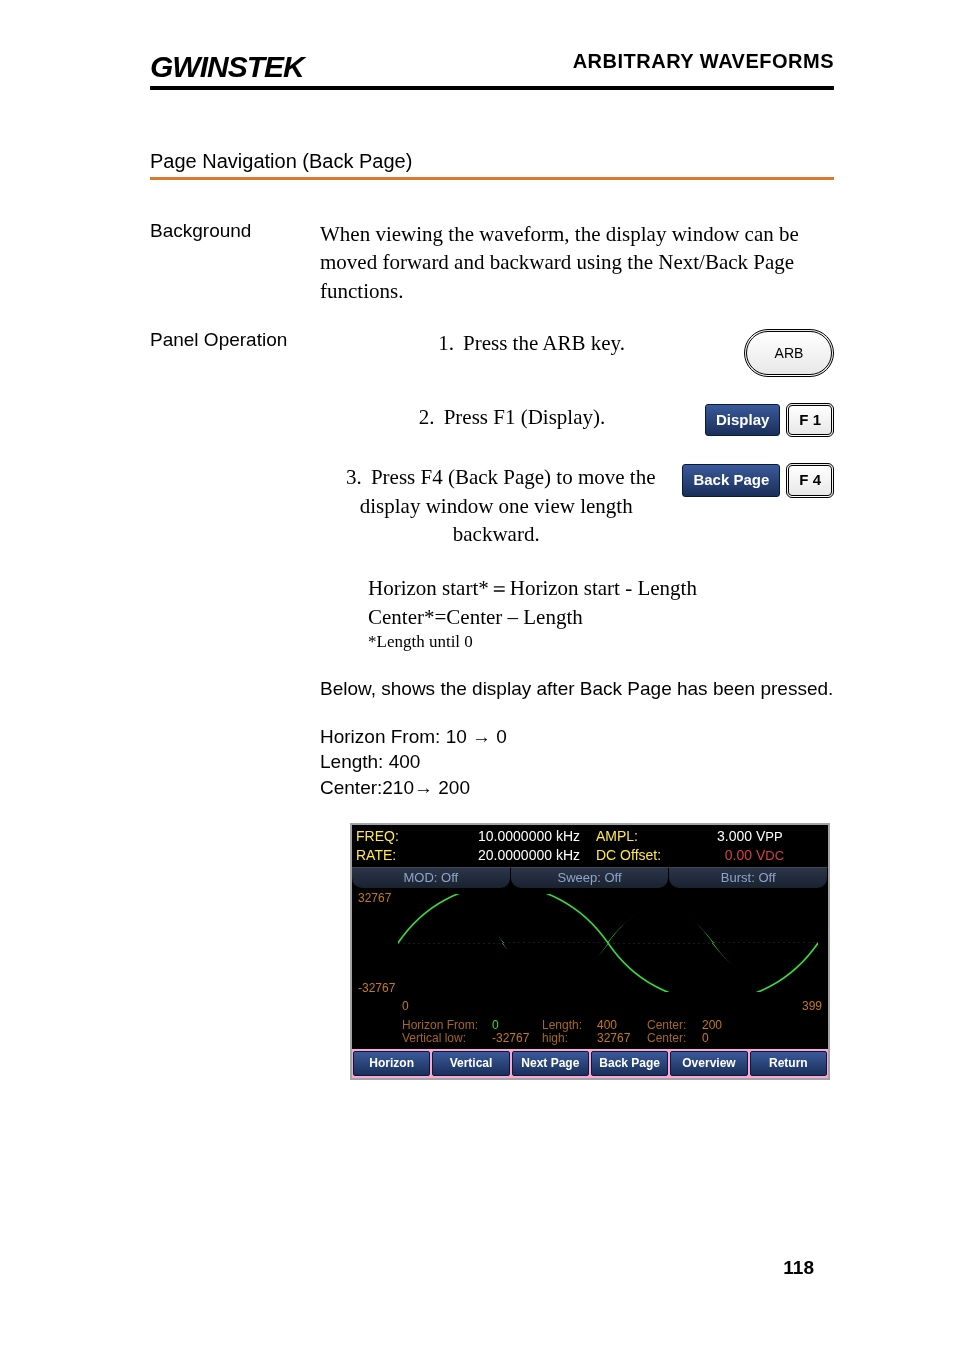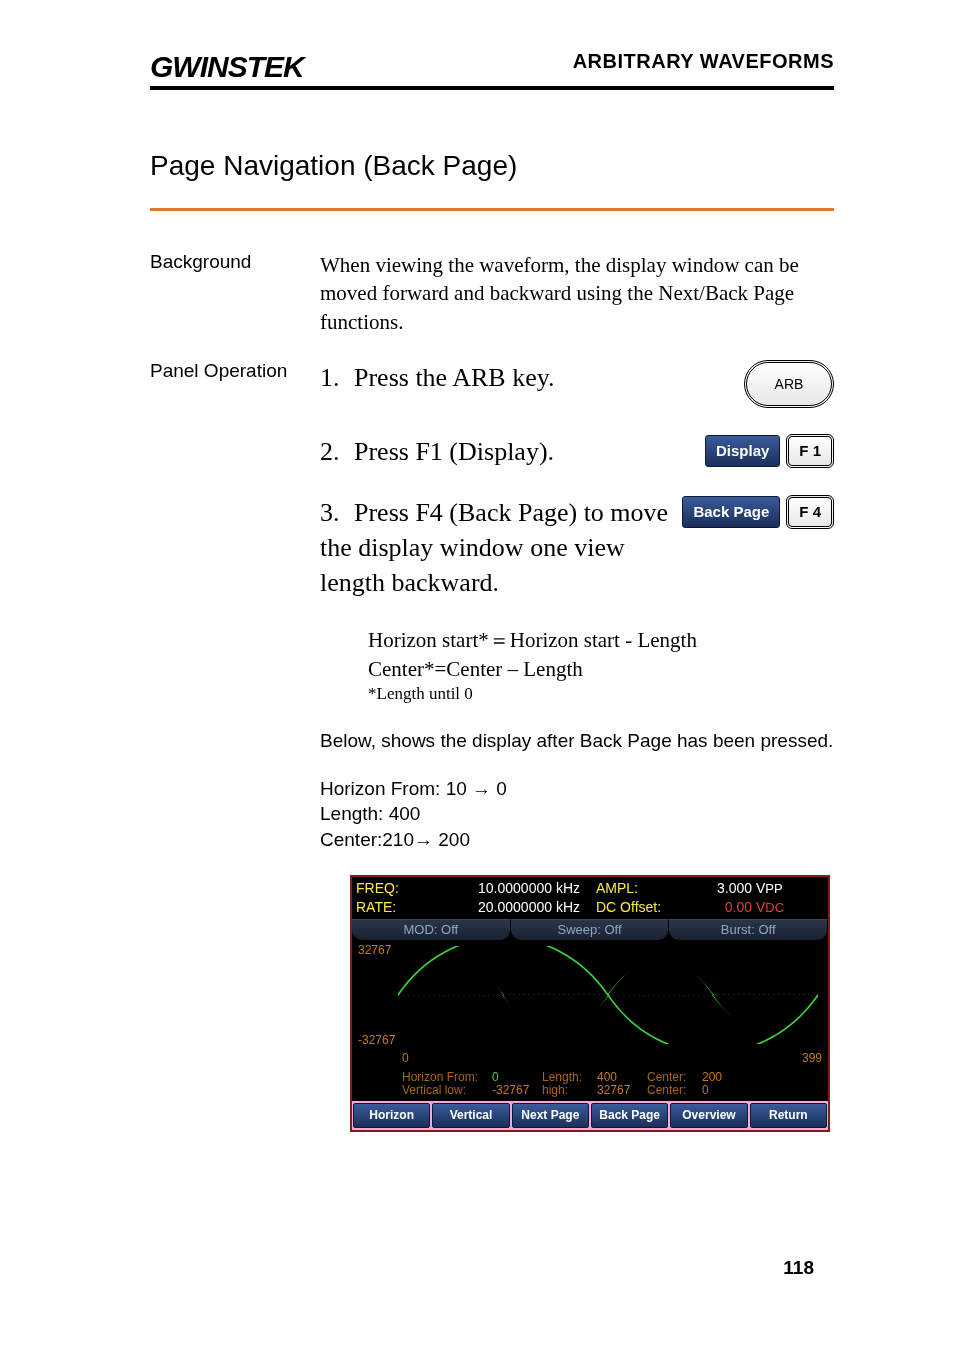--- a/index.html
+++ b/index.html
@@ -27,23 +27,23 @@
     font-style: italic;
   }
   .header-section {
     font-family: Arial, sans-serif;
     font-weight: 700;
     font-size: 20px;
     letter-spacing: 0.5px;
   }
   .page-title {
     font-family: Arial, sans-serif;
-    font-size: 28px;
+    font-size: 20px;
     font-weight: 400;
-    margin-bottom: 26px;
+    margin-bottom: 4px;
   }
   .orange-rule {
     height: 3px;
     background: #d97a2e;
     margin-bottom: 40px;
   }
   .content-row {
     display: flex;
     margin-bottom: 24px;
   }
@@ -58,23 +58,24 @@
     font-size: 21px;
     line-height: 1.35;
   }
   .step-row {
     display: flex;
     align-items: flex-start;
     margin-bottom: 26px;
   }
   .step-text {
     flex: 1;
-    font-size: 26px;
+    font-size: 21px;
     line-height: 1.35;
     padding-right: 10px;
+    text-align: center;
   }
   .step-num {
     display: inline-block;
     width: 34px;
   }
   .btn-group {
     display: flex;
     align-items: center;
     gap: 6px;
     flex-shrink: 0;
@@ -116,21 +117,21 @@
   .para {
     font-family: Arial, sans-serif;
     font-size: 19px;
     line-height: 1.35;
     margin-bottom: 22px;
   }
   
   .lcd {
     width: 480px;
     margin-left: 30px;
-    border: 2px solid #7f1d1d;
+    border: 2px solid #a3a3a3;
     font-family: Arial, sans-serif;
     font-size: 14px;
   }
   .lcd-top {
     background: #000;
     display: grid;
     grid-template-columns: 70px 130px 40px 90px 70px 45px;
     color: #fff;
     padding: 2px 4px;
     row-gap: 1px;

